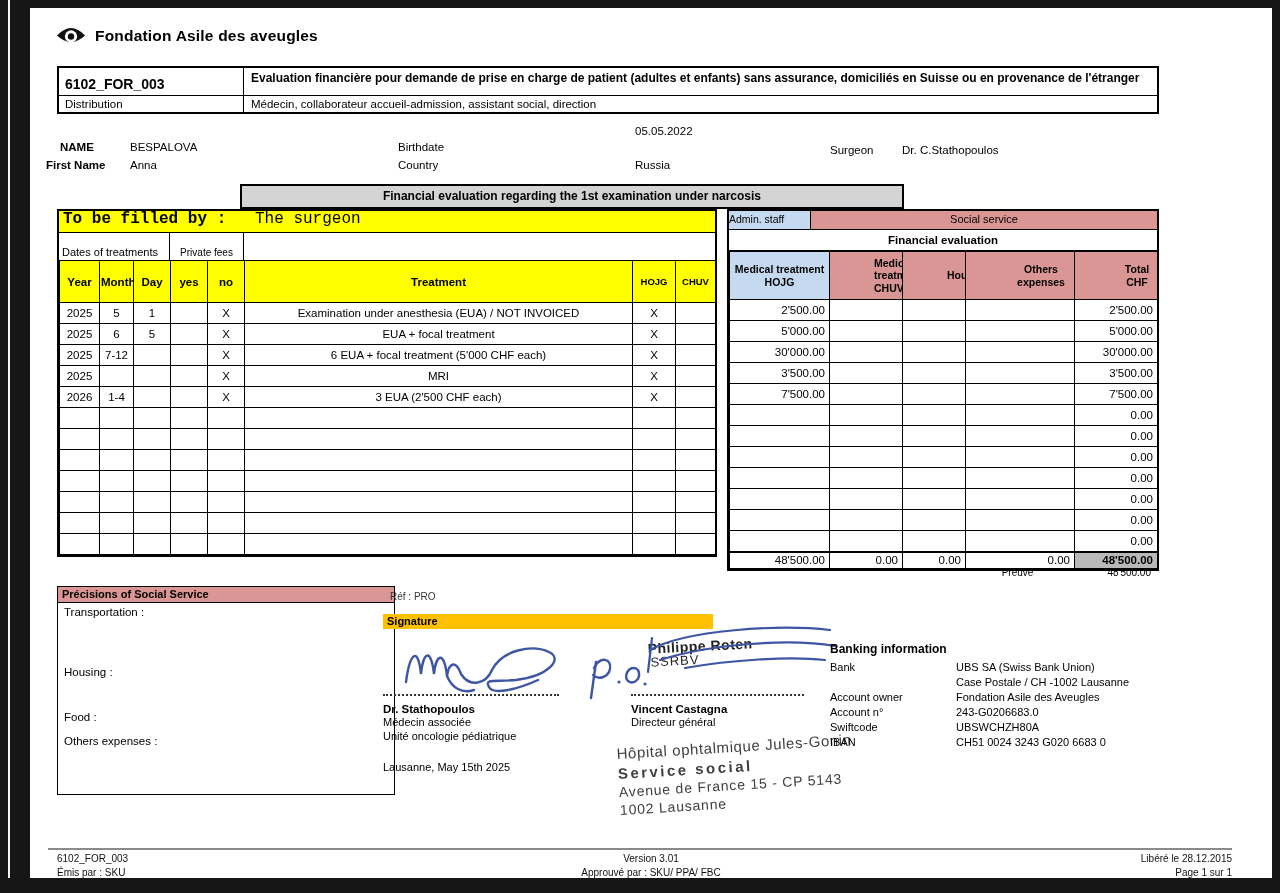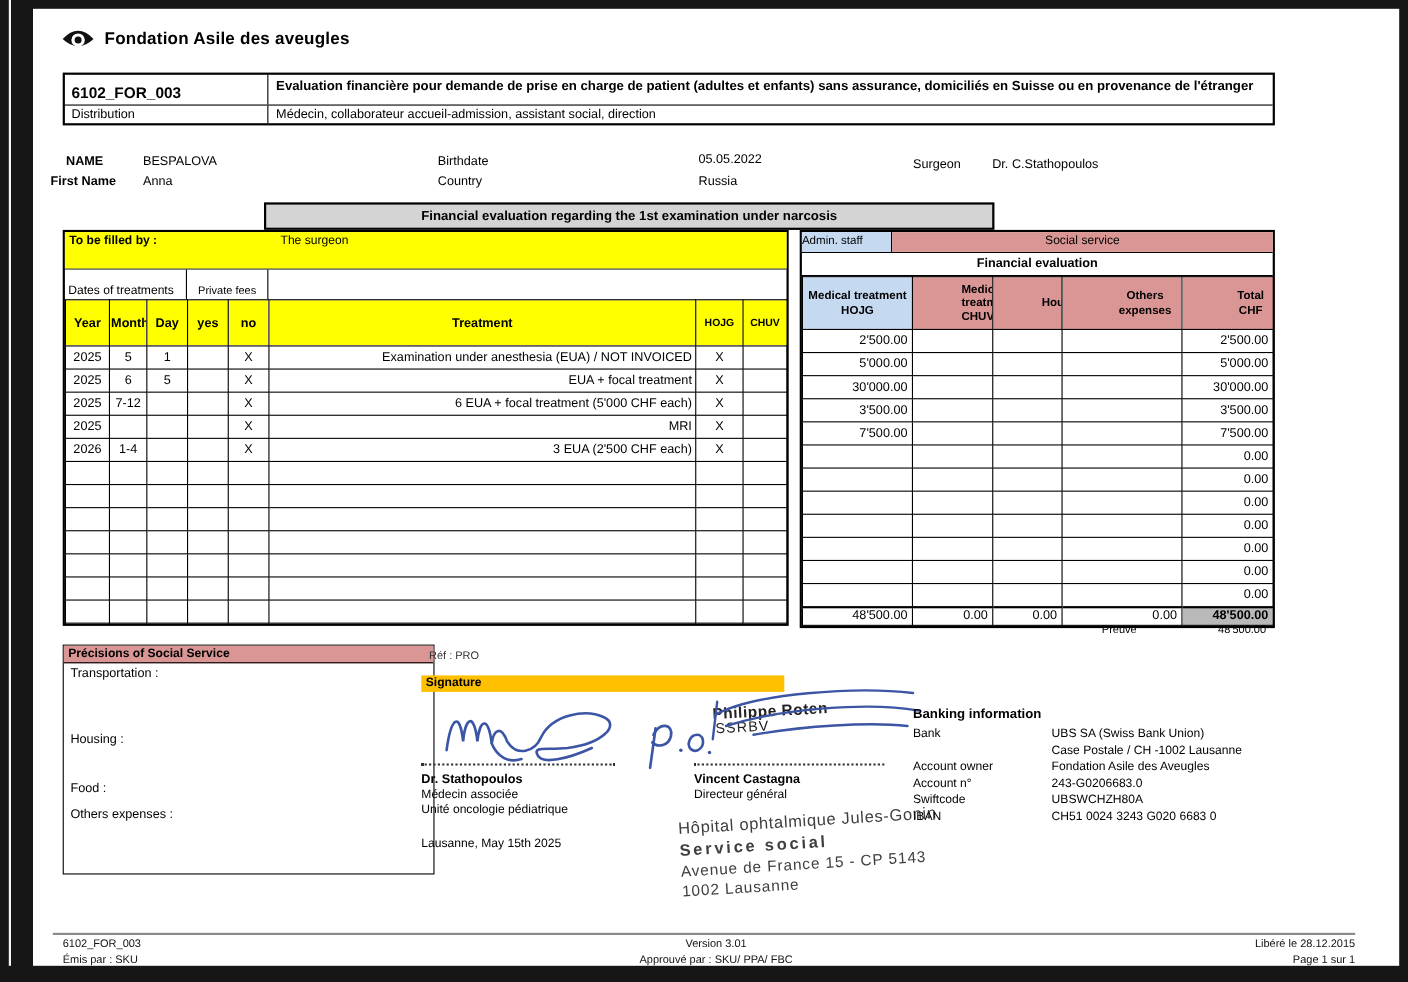--- a/index.html
+++ b/index.html
@@ -30,34 +30,34 @@
   .dist{font-size:11.5px;padding-top:2px;padding-bottom:2px;}
   
   .pt{font-size:11.5px;}
   .b{font-weight:bold;}
   
   .banner{left:210px;top:176px;width:660px;height:21px;background:var(--c-grayBanner,#d4d4d4);
     border:2px solid #000;text-align:center;font-weight:bold;font-size:12px;line-height:21px;}
   
   .lzone{left:27px;top:201px;width:656px;border:2px solid #000;box-sizing:content-box;background:#fff;}
   .rzone{left:697px;top:201px;width:428px;border:2px solid #000;background:#fff;}
-  .fillrow{height:33px;background:var(--c-yellow,#ffff00);position:relative;font-size:11px;line-height:17px;}
+  .fillrow{height:21px;background:var(--c-yellow,#ffff00);position:relative;font-size:16px;line-height:17px;font-family:Liberation Mono, monospace;}
   .fillrow .lab{font-weight:bold;padding-left:4px;}
   .fillrow .val{position:absolute;left:196px;top:0;}
   .subrow{height:27px;display:flex;font-size:11px;border-top:1px solid #000;}
   .subrow .s1{width:111px;border-right:1px solid #000;box-sizing:border-box;display:flex;align-items:flex-end;padding:0 2px 2px 3px;}
   .subrow .s2{width:74px;border-right:1px solid #000;box-sizing:border-box;display:flex;align-items:flex-end;justify-content:center;font-size:10px;padding-bottom:2px;}
   .subrow .s3{flex:1;}
   table{border-collapse:collapse;table-layout:fixed;width:100%;}
   td,th{border:1px solid #000;box-sizing:border-box;overflow:hidden;white-space:nowrap;}
   .t-left th{background:var(--c-yellow,#ffff00);font-size:11.5px;height:42px;}
   .t-left th.sm{font-size:9.5px;}
   .t-left td{height:21px;font-size:11.5px;padding:0 3px;}
   .t-left td.c{text-align:center;padding:0;}
-  .t-left td.l{text-align:right;}
+  .t-left td.l{text-align:center;}
   .band{display:flex;height:18px;font-size:10.5px;border-bottom:1px solid #000;}
   .band .b1{width:82px;background:var(--c-blueLight,#c5d9f1);border-right:1px solid #000;box-sizing:border-box;text-align:left;line-height:17px;}
   .band .b2{flex:1;background:var(--c-pink,#d99694);text-align:center;line-height:17px;font-size:11px;}
   .finev{height:20px;font-size:11.5px;font-weight:bold;text-align:center;line-height:20px;border-bottom:1px solid #000;}
   .t-right th{font-size:10.5px;height:48px;white-space:normal;line-height:1.15;padding:0 2px;}
   .t-right th.blue{background:var(--c-blueLight,#c5d9f1);}
   .t-right th.pink{background:var(--c-pink,#d99694);padding-left:44px;}
   .t-right td{height:21px;font-size:11.5px;text-align:right;padding:0 4px;}
   .t-right tr.totals td{height:17px;border-top:2px solid #000;font-size:11.5px;}
   .t-right tr.totals td.gt{background:var(--c-grayTotal,#b9b9b9);font-weight:bold;}
@@ -121,21 +121,21 @@
     </div>
     <div class="row">
       <div class="ft-left dist">Distribution</div>
       <div class="ft-right dist">Médecin, collaborateur accueil-admission, assistant social, direction</div>
     </div>
   </div>
 
   <div class="abs pt b" style="left:30px;top:133px;">NAME</div>
   <div class="abs pt" style="left:100px;top:133px;">BESPALOVA</div>
   <div class="abs pt" style="left:368px;top:133px;">Birthdate</div>
-  <div class="abs pt" style="left:605px;top:131px;">05.05.2022</div>
+  <div class="abs pt" style="left:605px;top:117px;">05.05.2022</div>
   <div class="abs pt" style="left:800px;top:136px;">Surgeon</div>
   <div class="abs pt" style="left:872px;top:136px;">Dr. C.Stathopoulos</div>
   <div class="abs pt b" style="left:16px;top:151px;">First Name</div>
   <div class="abs pt" style="left:100px;top:151px;">Anna</div>
   <div class="abs pt" style="left:368px;top:151px;">Country</div>
   <div class="abs pt" style="left:605px;top:151px;">Russia</div>
 
   <div class="abs banner">Financial evaluation regarding the 1st examination under narcosis</div>
 
   <div class="abs lzone">

